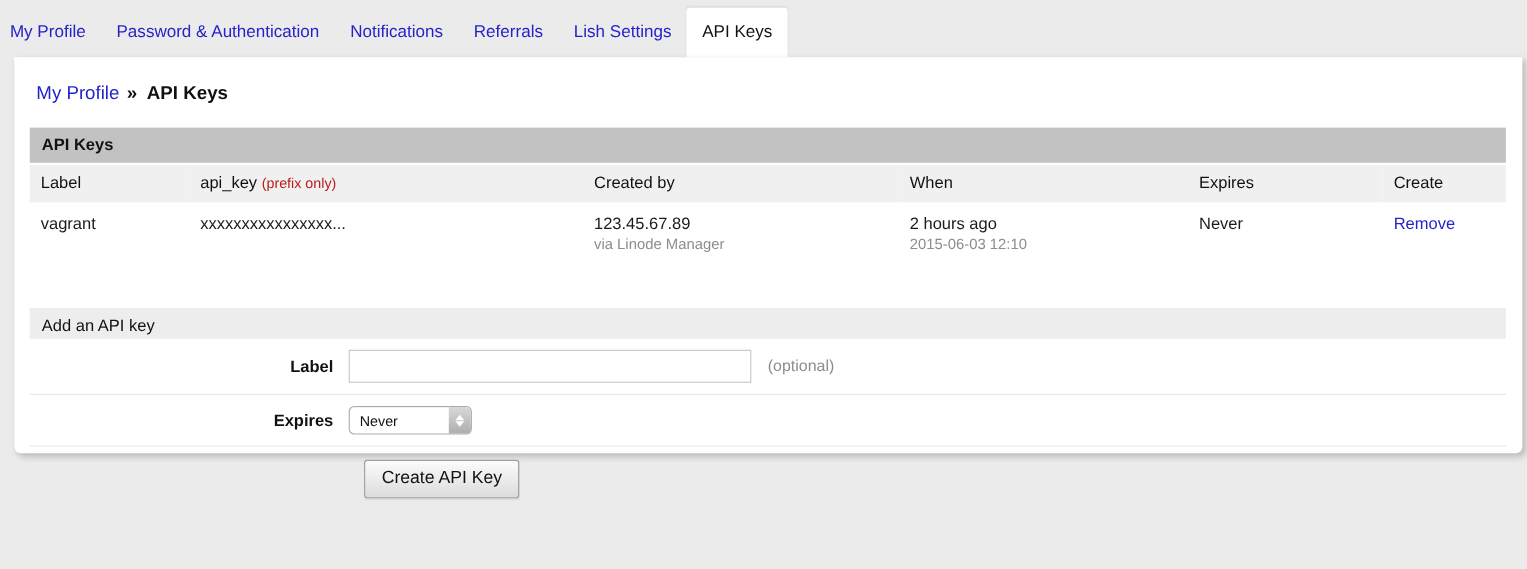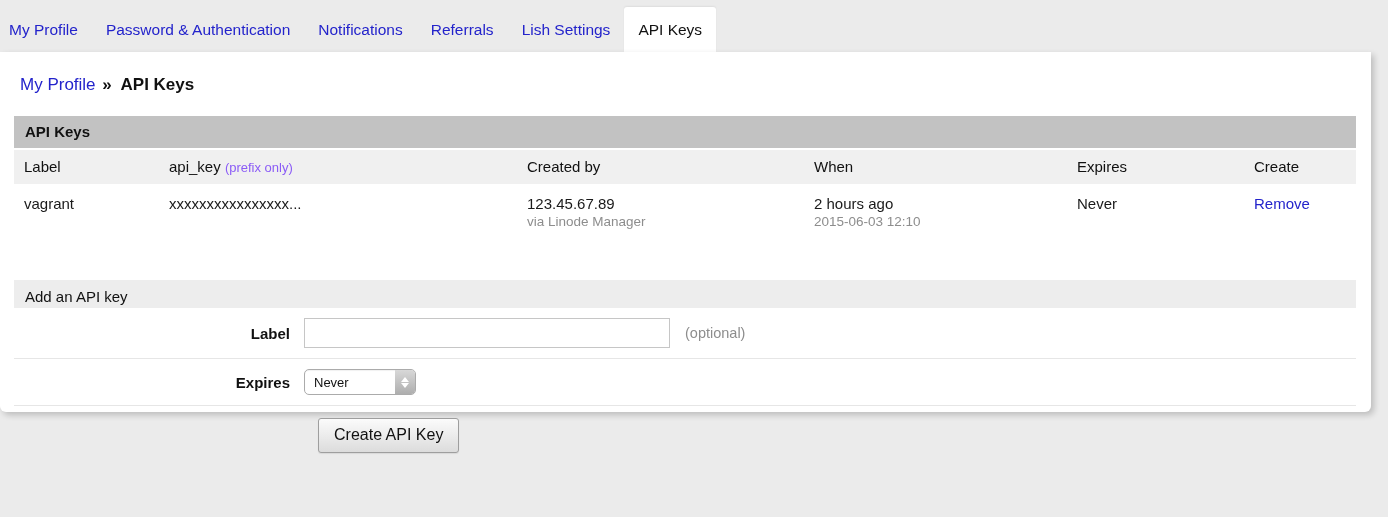--- a/index.html
+++ b/index.html
@@ -12,38 +12,38 @@
   
   .tabbar { position:absolute; top:0; left:0; width:1388px; height:52px;
     display:flex; align-items:stretch; padding:7px 0 0 0; }
   .tab { display:flex; align-items:center; padding:0 14px; font-size:15.5px;
     color:#2323cb; white-space:nowrap; }
   .tab.first { padding-left:9px; }
   .tab.active { background:#ffffff; color:#111; border-radius:3px 3px 0 0;
     box-shadow:0 -1px 2px rgba(0,0,0,0.06); }
 
   
-  .panel { position:absolute; top:52px; left:0; width:1371px; height:360px;
+  .panel { position:absolute; top:52px; left:13px; width:1371px; height:360px;
     background:#ffffff; border-radius:0 0 6px 6px;
     box-shadow:3px 3px 6px rgba(0,0,0,0.20); }
 
   .breadcrumb { padding:23px 0 21px 20px; font-size:17px; }
   .breadcrumb .sep, .breadcrumb .current { font-weight:bold; color:#111; }
   .breadcrumb .link { margin-right:2px; }
   .breadcrumb .sep { margin-right:4px; }
 
   
   .tablewrap { margin:0 15px 0 14px; }
   .table-title { background:#c2c2c2; font-weight:bold; font-size:15px;
     padding:7px 11px 8px; color:#111; }
   table.keys { width:100%; border-collapse:collapse; margin-top:2px; font-size:15px; }
   table.keys th { background:#f0f0f0; font-weight:normal; text-align:left;
     padding:8px 10px 9px; color:#111; white-space:nowrap; }
   table.keys td { padding:11px 10px 9px; vertical-align:top; }
-  .muted { color:#8b5cf6; }
+  .muted { color:#b91c1c; }
   .small { font-size:13px; }
   .sub { color:#8d8d8d; font-size:13.5px; margin-top:2px; }
   .col-label{width:145px;} .col-key{width:358px;} .col-created{width:287px;}
   .col-when{width:263px;} .col-expires{width:177px;}
 
   
   .addform { margin:42px 15px 0 14px; }
   .addform-title { background:#ededed; font-size:15px; padding:8px 11px 3px; color:#111; }
   .frow { display:flex; align-items:center; padding:10px 0; }
   .frow + .frow { border-top:1px solid #e6e6e6; }

